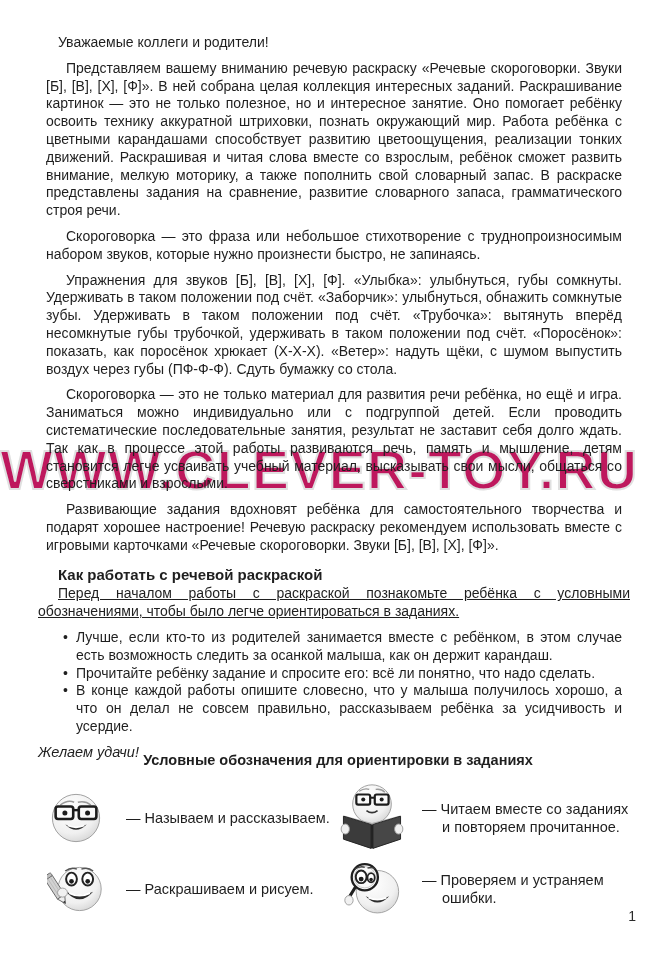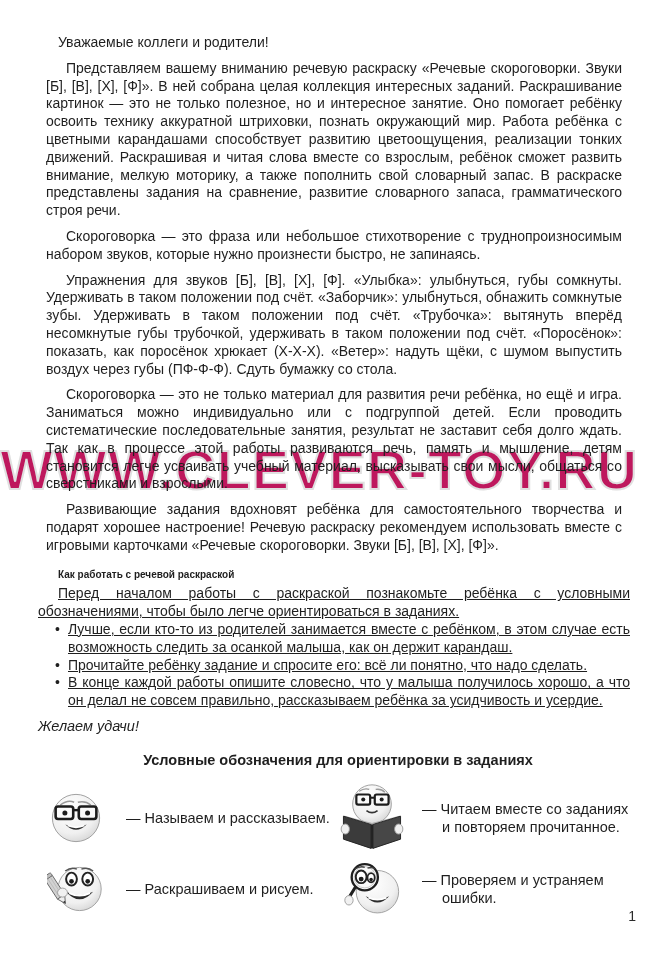--- a/index.html
+++ b/index.html
@@ -27,25 +27,25 @@
   }
   .title{
     margin:0 0 7px 0;
     font-size:16.5px;font-weight:700;
     text-align:center;letter-spacing:0.5px;
   }
   .para{margin:8px;text-align:justify;text-indent:20px;}
   .greeting{margin:0;text-indent:20px;}
   .subheading{
     margin:11px 0 0 0;
-    font-size:10px;font-weight:700;
+    font-size:15px;font-weight:700;
     text-indent:20px;
   }
   .lead{margin:2px 0 0 0;text-align:justify;text-indent:20px;text-decoration:underline;}
-  ul.bullets{margin:0;padding:0 0 0 30px;list-style:none;text-decoration:underline;}
+  ul.bullets{margin:8px;padding:0 0 0 30px;list-style:none;}
   ul.bullets li{position:relative;text-align:justify;margin:0;}
   ul.bullets li::before{
     content:"\2022";
     position:absolute;left:-13px;top:0;
     color:#1f1f1f;
   }
   .wish{
     margin:8px 0 0 0;
     font-style:italic;
     font-size:14.5px;

